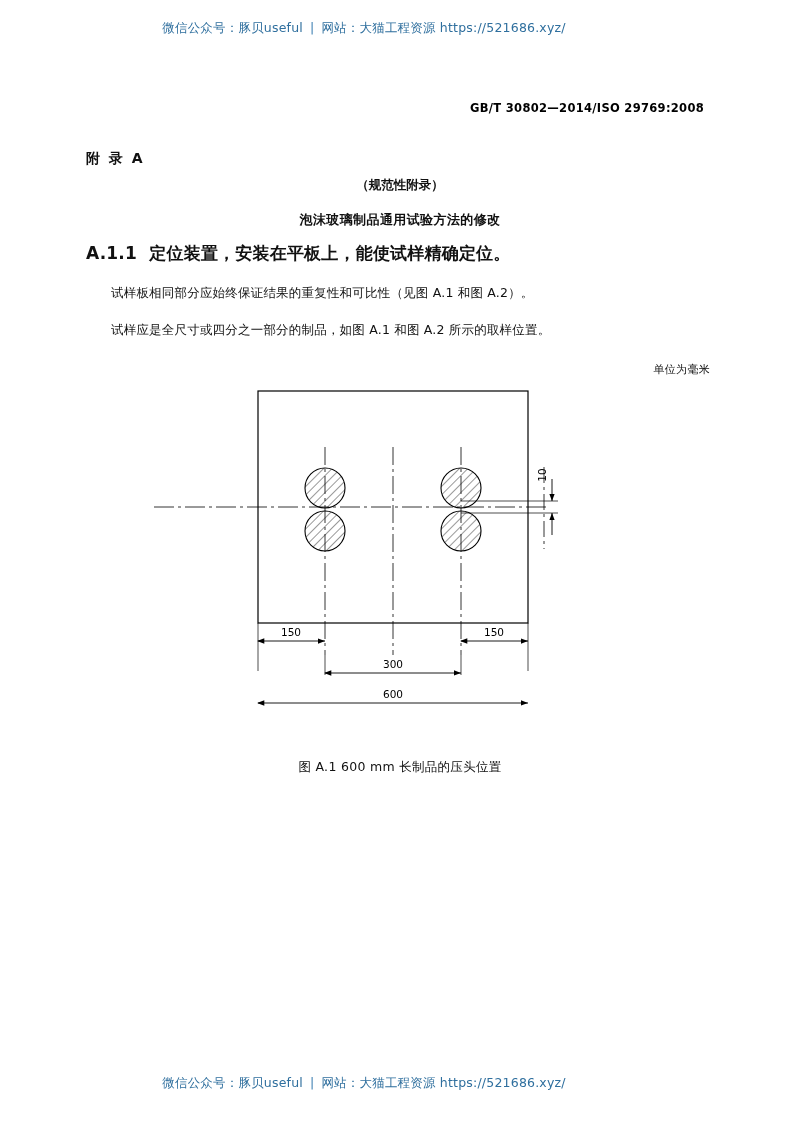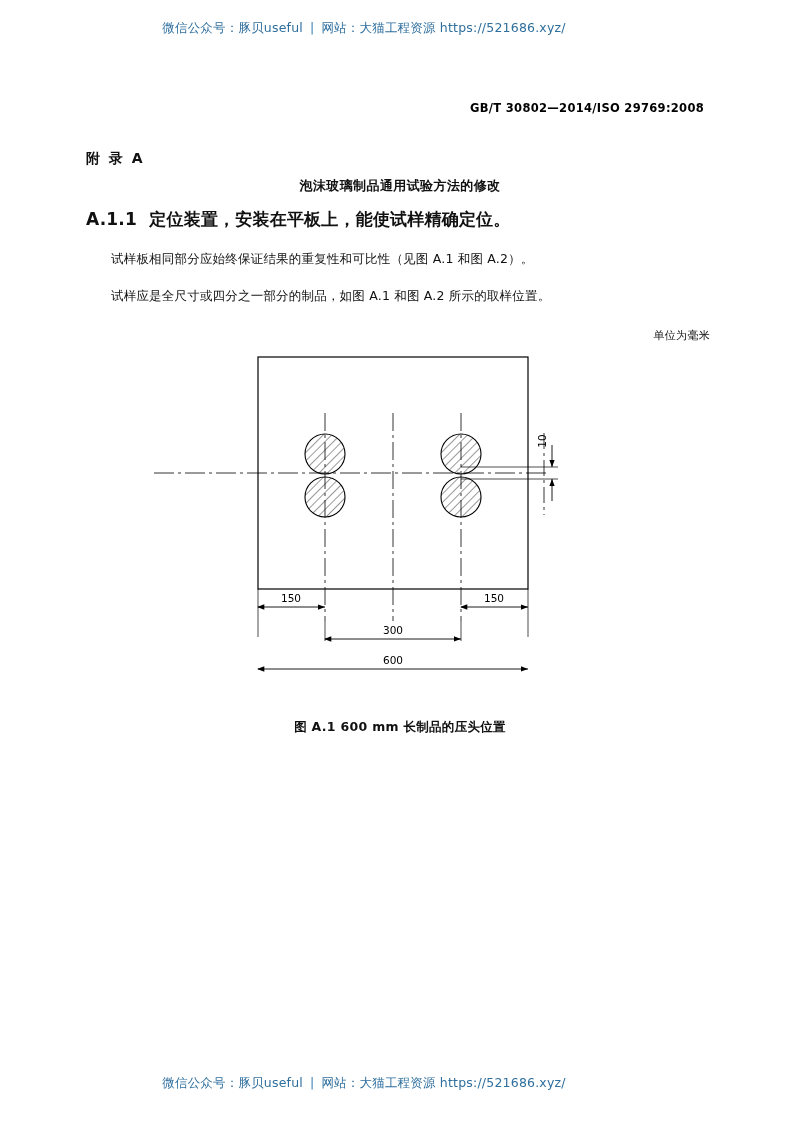--- a/index.html
+++ b/index.html
@@ -65,21 +65,21 @@
   .annex-sub {
     text-align: center;
     font-size: 12.5px;
     font-weight: bold;
     margin-top: 9px;
   }
   .annex-name {
     text-align: center;
     font-size: 13px;
     font-weight: bold;
-    margin-top: 9px;
+    margin-top: 17px;
     letter-spacing: 0.4px;
   }
 
   p.body {
     font-size: 12.5px;
     line-height: 1.55;
     margin: 18px 0 0 0;
     text-indent: 25px;
     letter-spacing: 0.2px;
   }
@@ -112,37 +112,39 @@
   
   .figure-wrap {
     position: relative;
     width: 628px;
     height: 370px;
     margin-top: 6px;
   }
   .figure-caption {
     text-align: center;
     font-size: 12.5px;
-    font-weight: bold;
+    font-weight: normal;
+    margin-top: 6px;
     letter-spacing: 0.3px;
   }
   .fig-svg { display: block; }
 </style>
 </head>
 <body>
 
 <div class="watermark watermark-top">
   <span class="lbl">微信公众号：</span><span class="val">豚贝useful</span><span class="sep">|</span><span class="lbl">网站：</span><span class="val">大猫工程资源 https://521686.xyz/</span>
 </div>
 
 <div class="std-header">GB/T 30802—2014/ISO 29769:2008</div>
 
 <div class="page">
 
   <div class="annex-title">附 录 A</div>
+  <div class="annex-sub">（规范性附录）</div>
   <div class="annex-name">泡沫玻璃制品通用试验方法的修改</div>
 
 
 
   <p class="subclause">
     <span class="num">A.1.1</span>&nbsp;&nbsp;<span class="rest">定位装置，安装在平板上，能使试样精确定位。</span>
   </p>
 
   <p class="body tight">试样板相同部分应始终保证结果的重复性和可比性（见图 A.1 和图 A.2）。</p>
 

